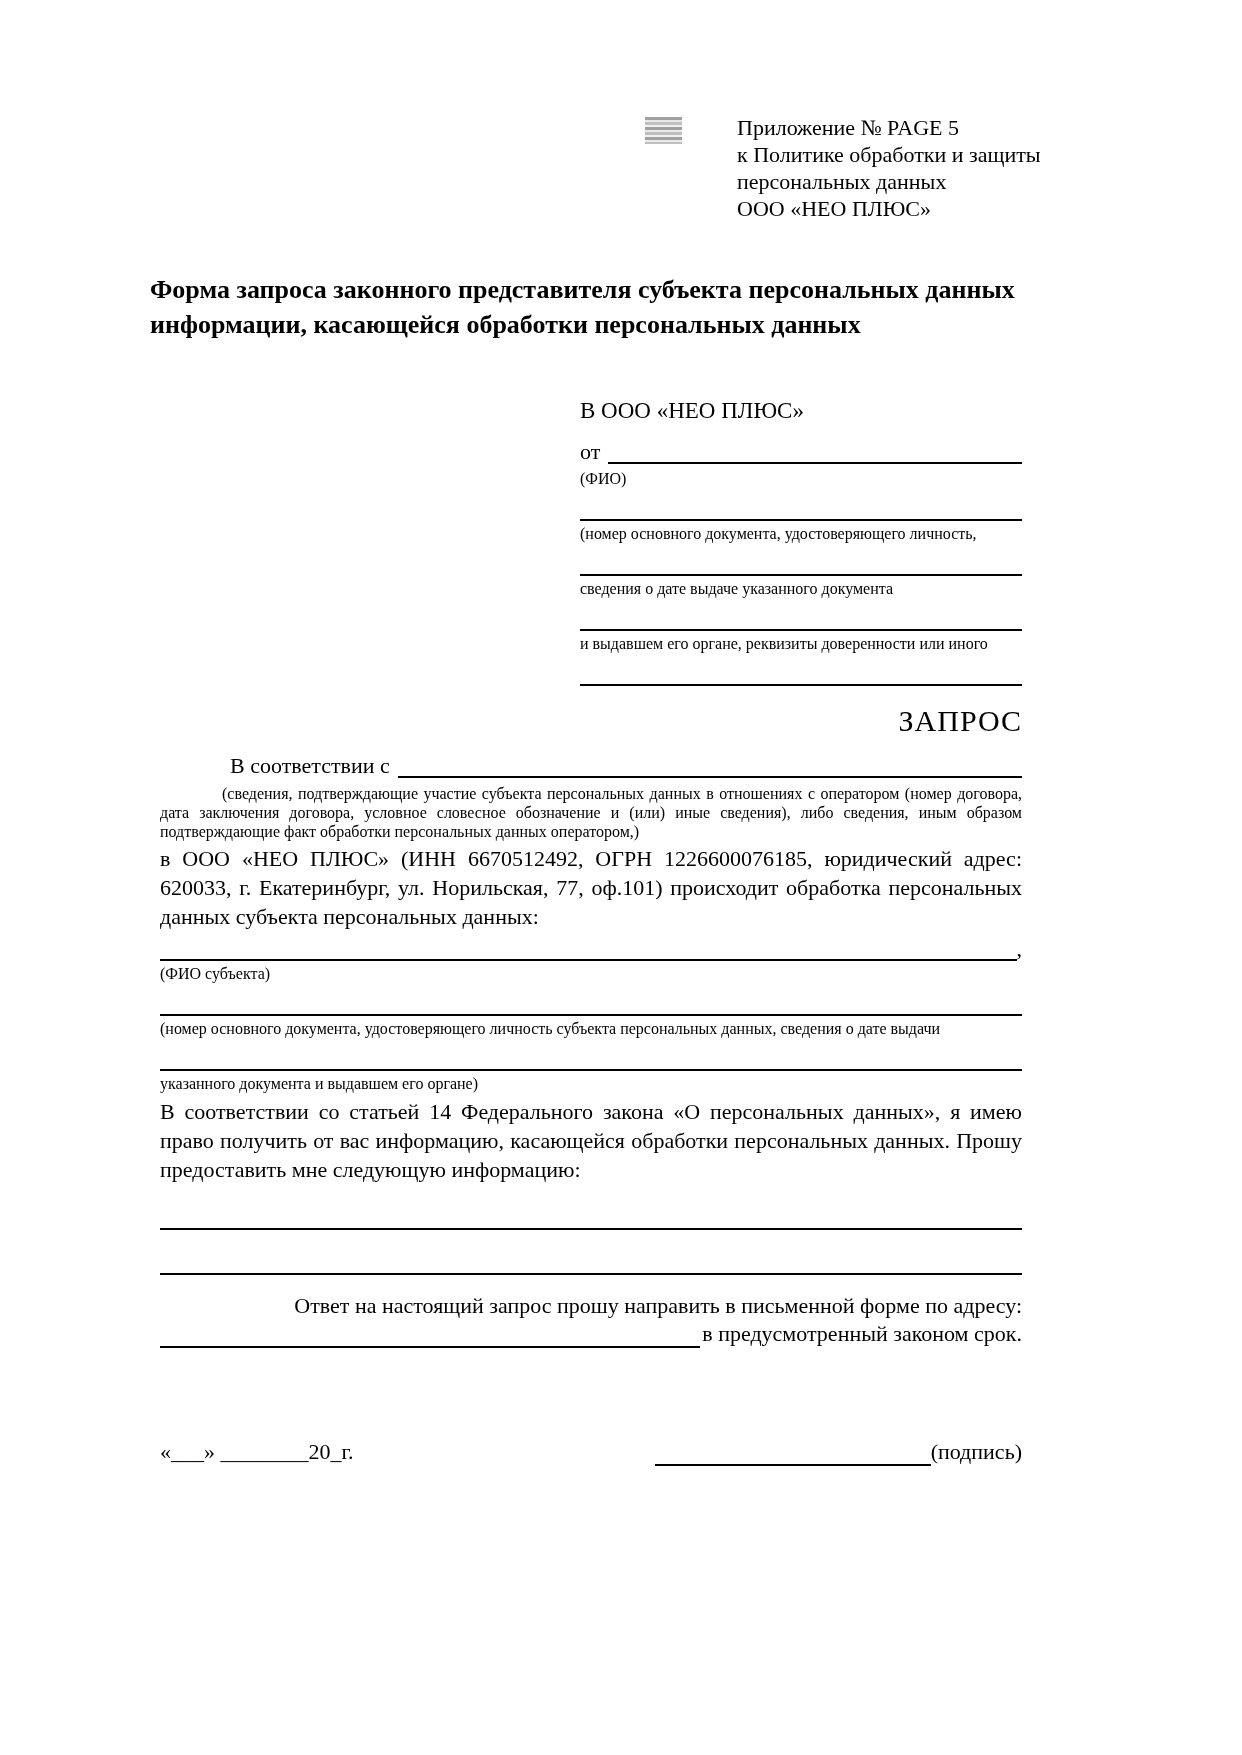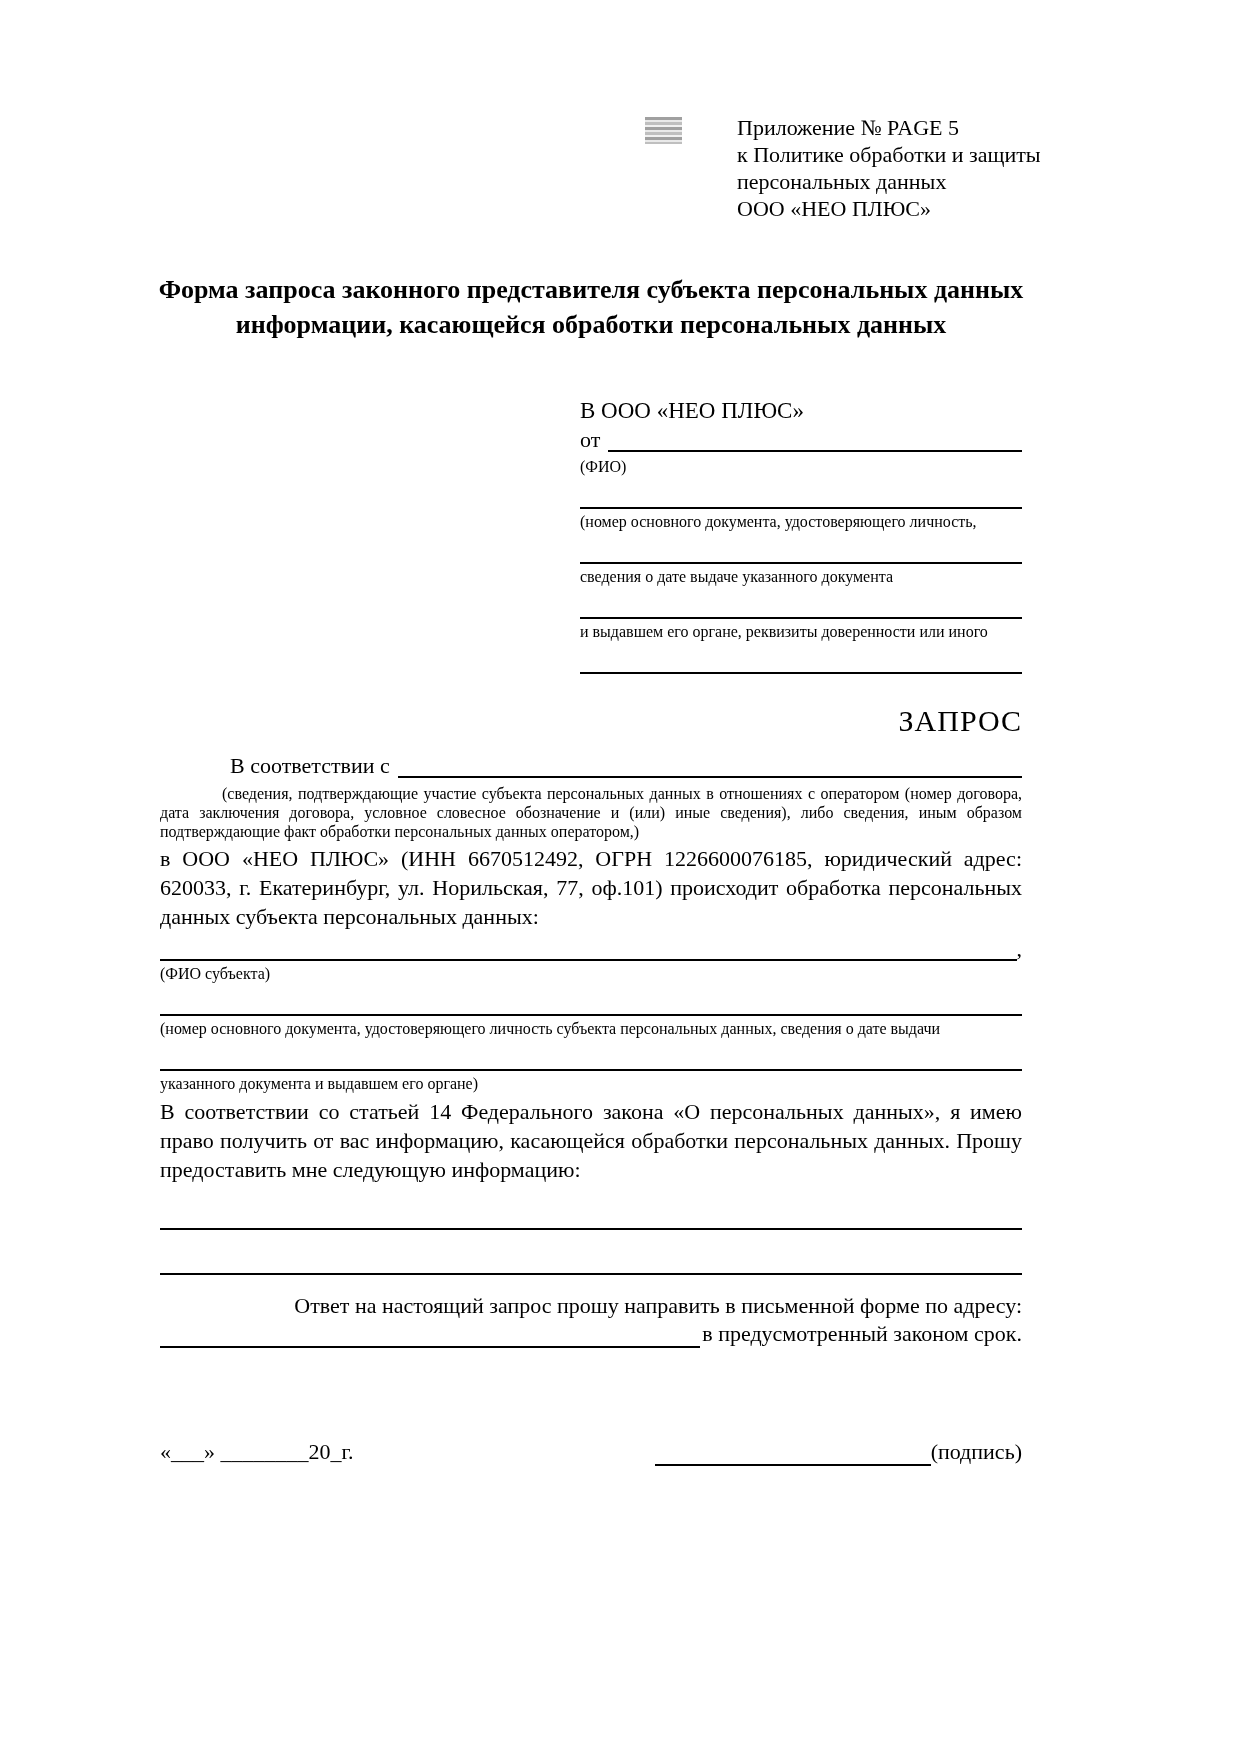--- a/index.html
+++ b/index.html
@@ -19,27 +19,27 @@
       #a0a0a0 0 3px, #e9e9e9 3px 5px, #bfbfbf 5px 8px, #f1f1f1 8px 10px);
   }
 
   .header-block {
     position:absolute; left:737px; top:114px; width:300px;
     font-size:22px; line-height:27px; white-space:nowrap;
   }
 
   .title-block {
     position:absolute; left:150px; top:272px; width:882px;
-    font-size:26px; font-weight:bold; text-align:center; line-height:35px;
+    font-size:26px; font-weight:bold; text-align:left; line-height:35px;
   }
 
   
   .addr-block { position:absolute; left:580px; top:396px; width:442px; font-size:22px; }
   .addr-to { font-size:23px; line-height:30px; }
-  .from-row { display:flex; line-height:28px; margin-top:0; }
+  .from-row { display:flex; line-height:28px; margin-top:12px; }
   .from-row .lbl { margin-right:8px; }
   .blank { border-bottom:2px solid #000; }
   .from-row .blank { flex:1; height:24px; }
   .cap { font-size:16px; line-height:20px; padding-top:3px; }
   .gap-line { height:30px; border-bottom:2px solid #000; }
 
   
   .main { position:absolute; left:160px; top:706px; width:862px; font-size:22px; }
   .zapros { text-align:right; font-size:30px; line-height:30px; margin:0 0 16px 0; letter-spacing:1px; }
   .intro-row { display:flex; line-height:28px; padding-left:70px; }

